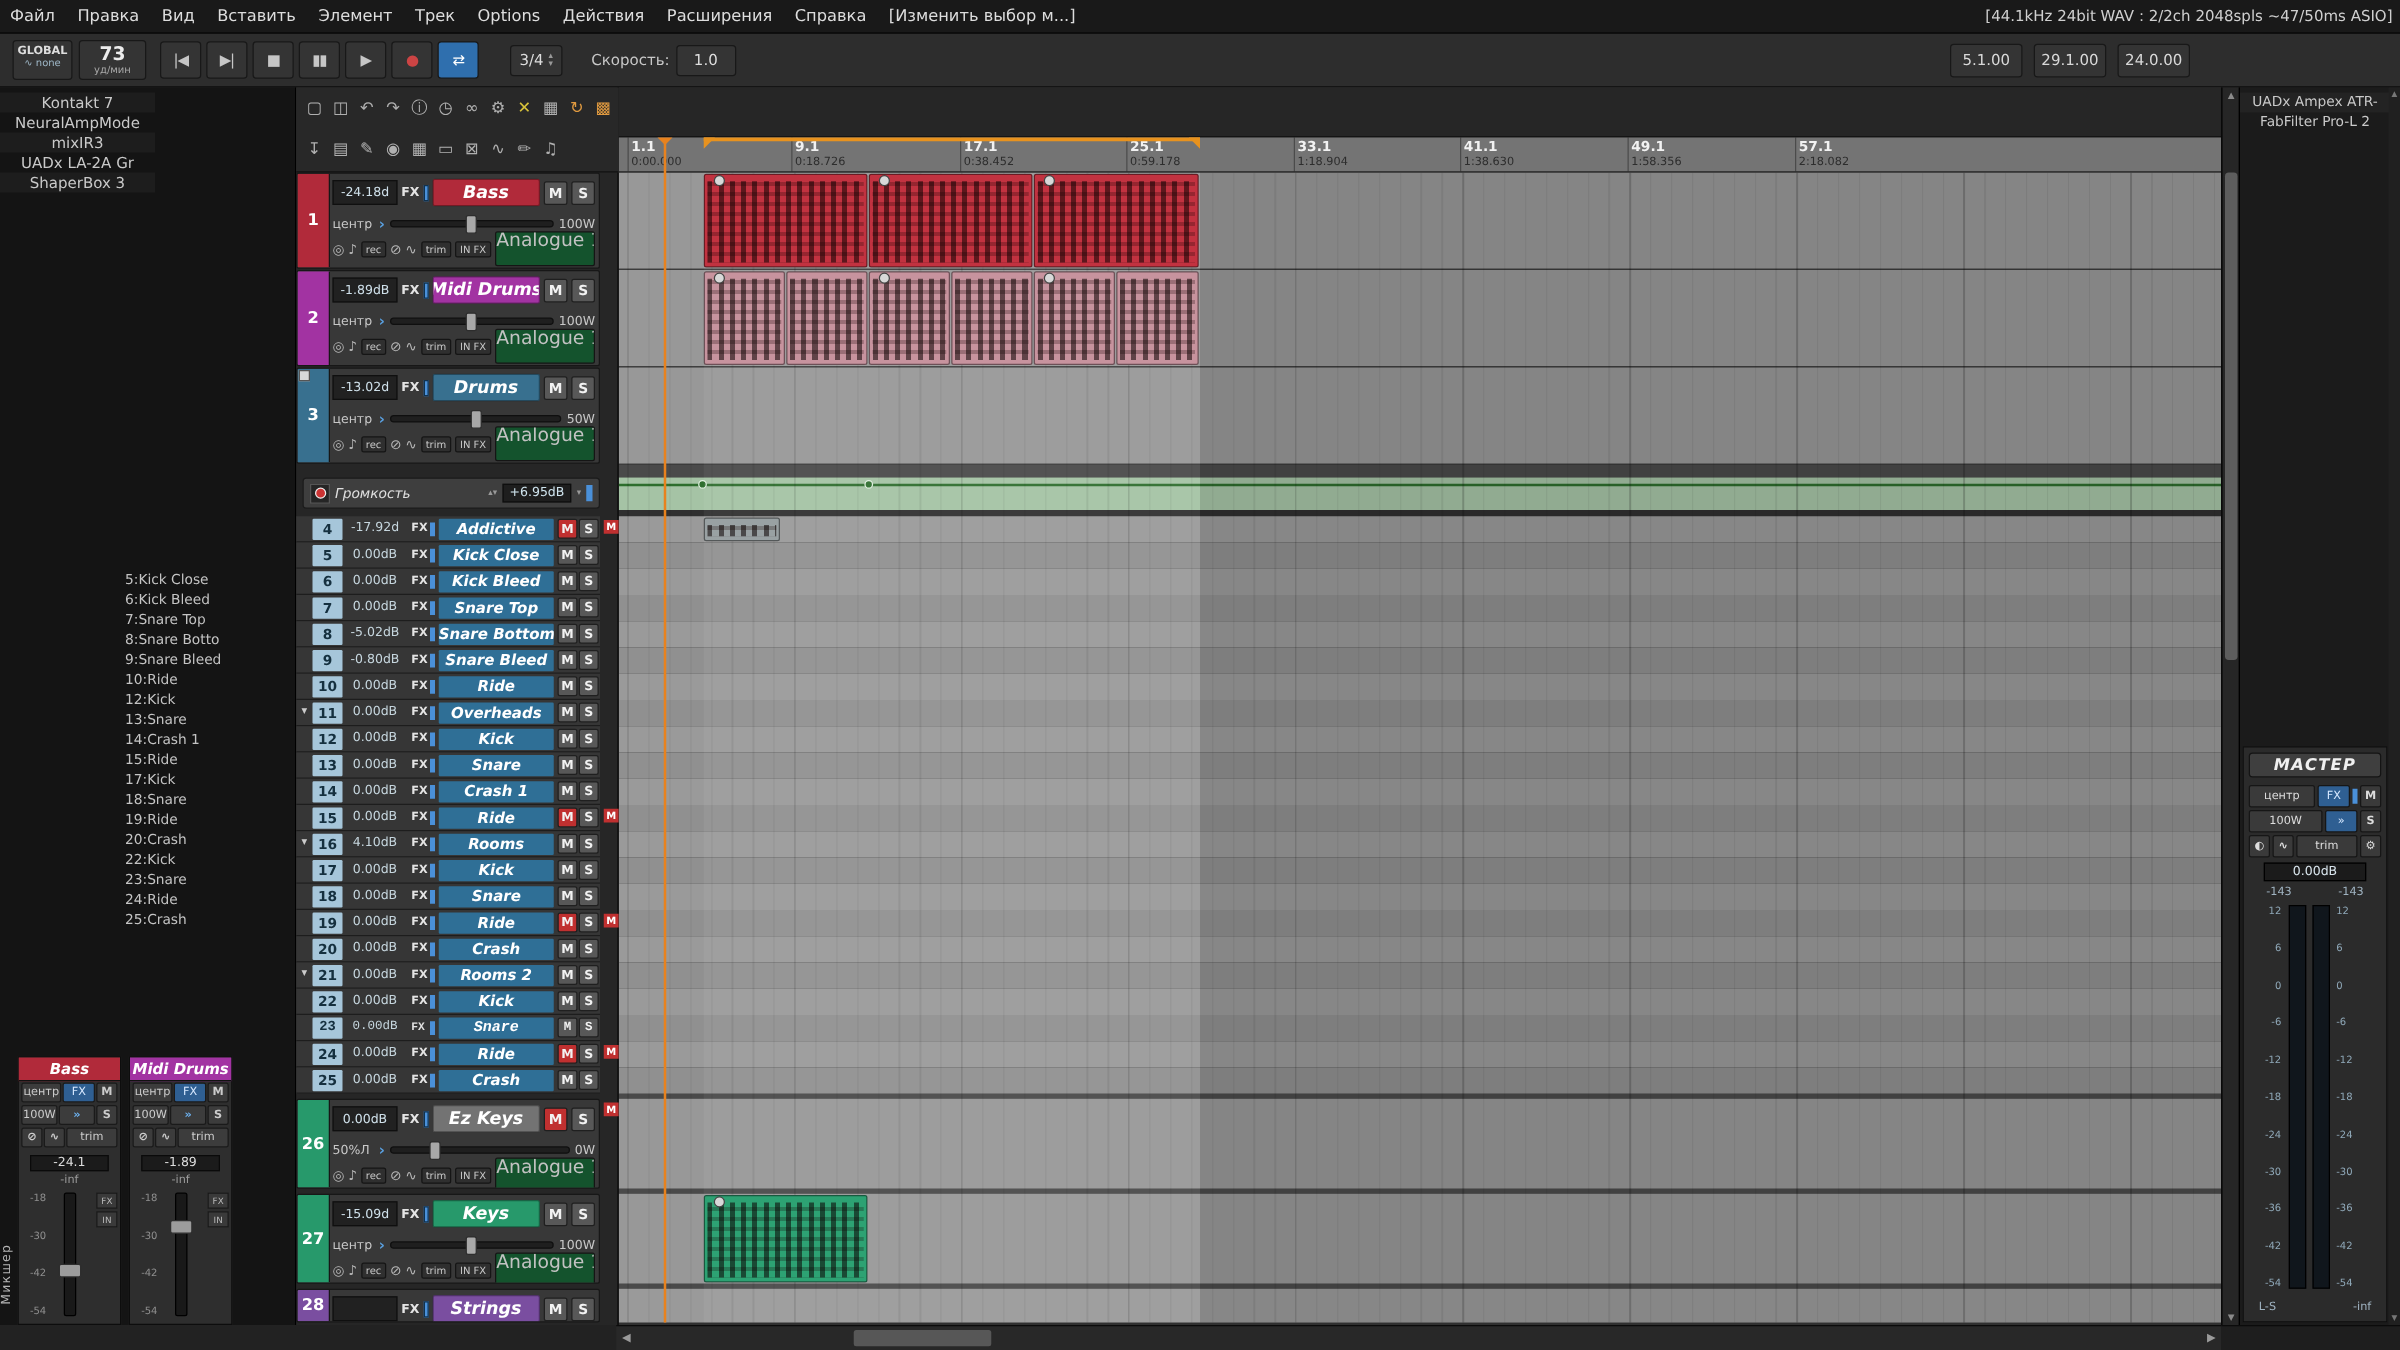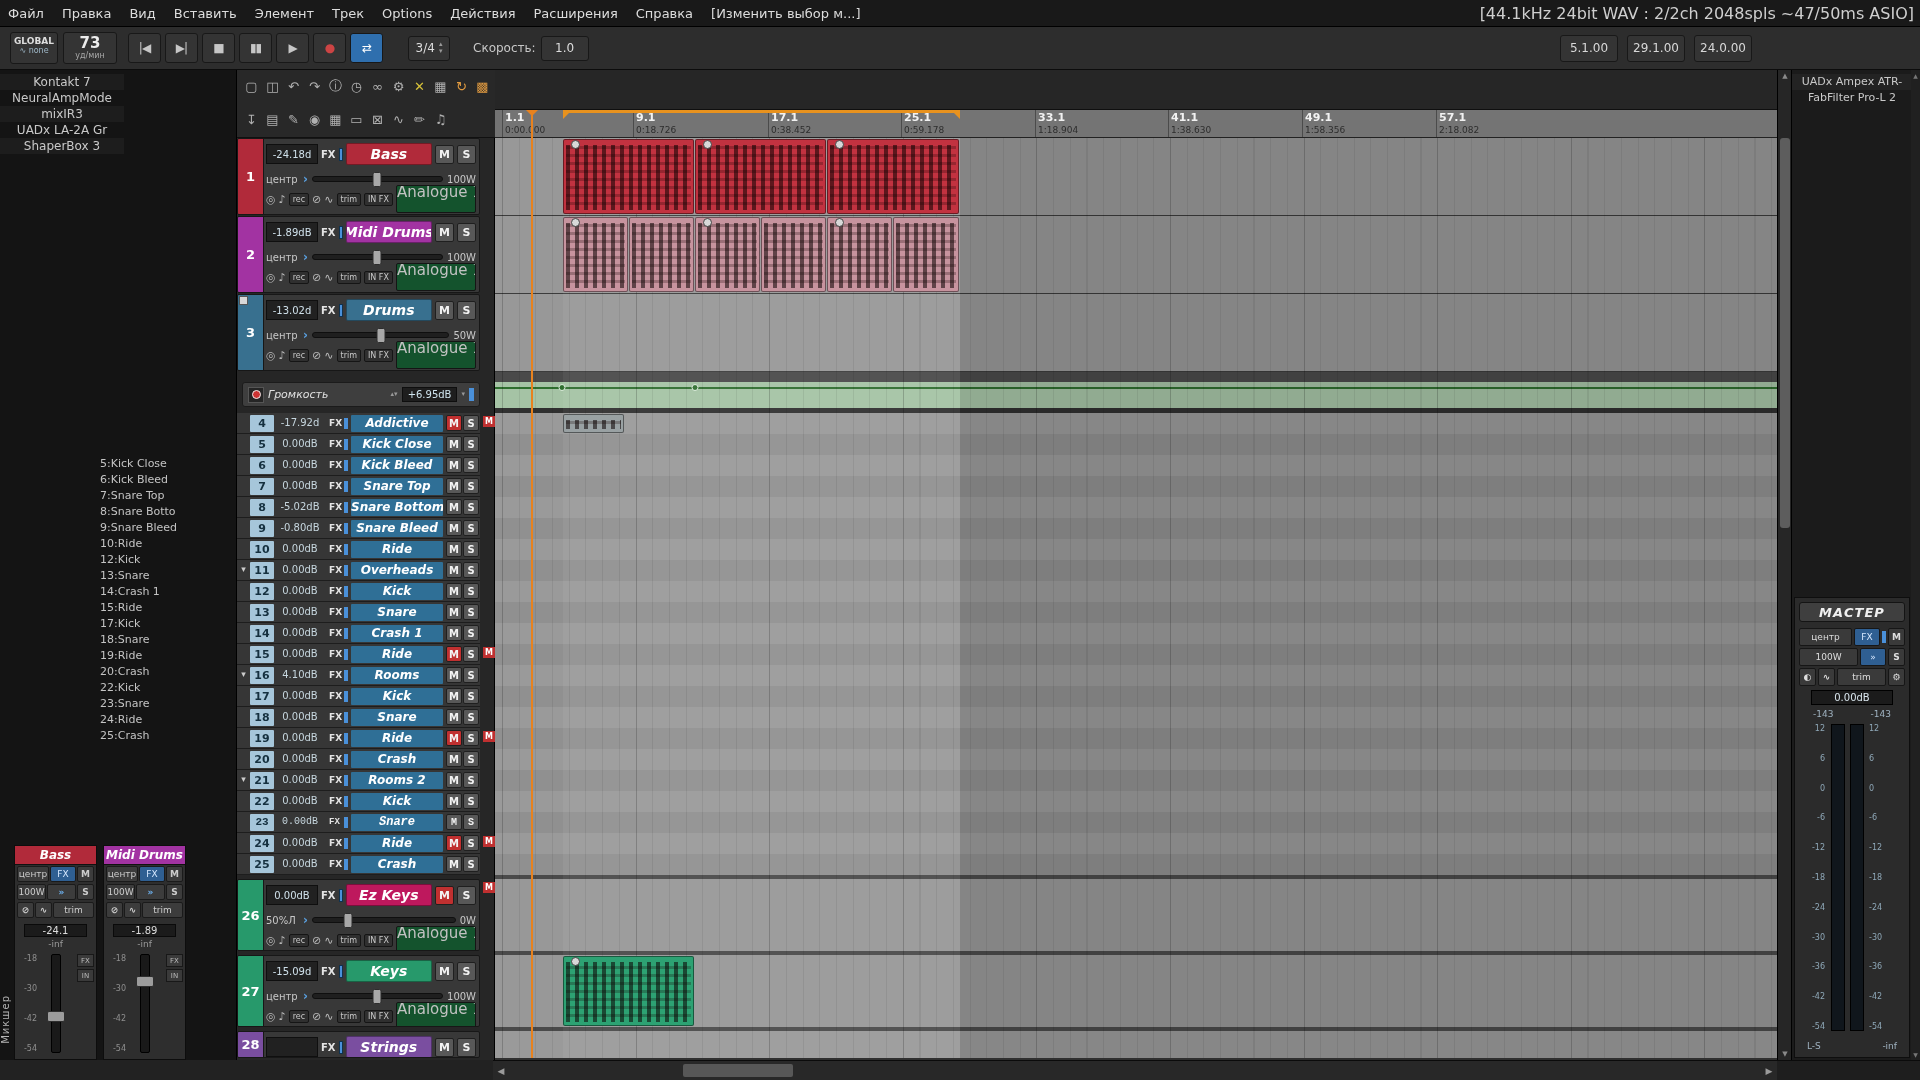--- a/index.html
+++ b/index.html
@@ -4,21 +4,21 @@
 <style>
   *{box-sizing:border-box;margin:0;padding:0}
   html,body{width:1920px;height:1080px;background:#111;overflow:hidden}
   #root{position:relative;width:1920px;height:1080px;background:#222;overflow:hidden;
         font-family:"DejaVu Sans",sans-serif;cursor:default}
   
   #menubar{position:absolute;top:0;left:0;width:1920px;height:27px;background:#191919;
            border-bottom:1px solid #000;display:flex;align-items:center;padding-left:8px}
   #menu-items{display:flex;gap:18px;align-items:center}
   .menu-item{color:#ddd;font-size:13px;white-space:nowrap}
-  #menu-audio{position:absolute;right:6px;color:#cfcfcf;font-size:16px}
+  #menu-audio{position:absolute;right:6px;color:#cfcfcf;font-size:12px}
   
   #transport{position:absolute;top:27px;left:0;width:1920px;height:43px;background:#2d2d2d;
              border-bottom:1px solid #0c0c0c;display:flex;align-items:center;gap:5px;padding:0 10px}
   .tp-box{background:#343434;border:1px solid #181818;border-radius:3px}
   #global-btn{width:48px;height:32px;text-align:center;padding-top:3px}
   #global-top{font-size:9px;font-weight:bold;color:#ddd}
   #global-bot{font-size:8px;color:#9fb8c8}
   #bpm-box{width:54px;height:32px;text-align:center;padding-top:2px}
   #bpm-val{font-size:15px;font-weight:bold;color:#ececec;line-height:16px}
   #bpm-unit{font-size:8px;color:#a8a8a8}
@@ -677,21 +677,21 @@
           <div class="sname">Crash</div>
           <div class="ssq m">M</div>
           <div class="ssq s">S</div>
         </div>
         <div class="tpanel" style="top: 809px; height: 72px;">
           <div class="tnum" style="background: rgb(39, 153, 107);">26</div>
           <div class="trowA">
             <div class="gainbox">0.00dB</div>
             <div class="fxlab">FX</div>
             <div class="fxind"></div>
-            <div class="tname" style="background: #be185d;">Ez Keys</div>
+            <div class="tname" style="background: #737373;">Ez Keys</div>
             <div class="msq muted">M</div>
             <div class="msq">S</div>
           </div>
           <div class="trowB">
             <div class="panlab">50%Л</div>
             <div class="chev">›</div>
             <div class="slider">
               <div class="sthumb" style="left: 25%;"></div>
             </div>
             <div class="widlab">0W</div>

